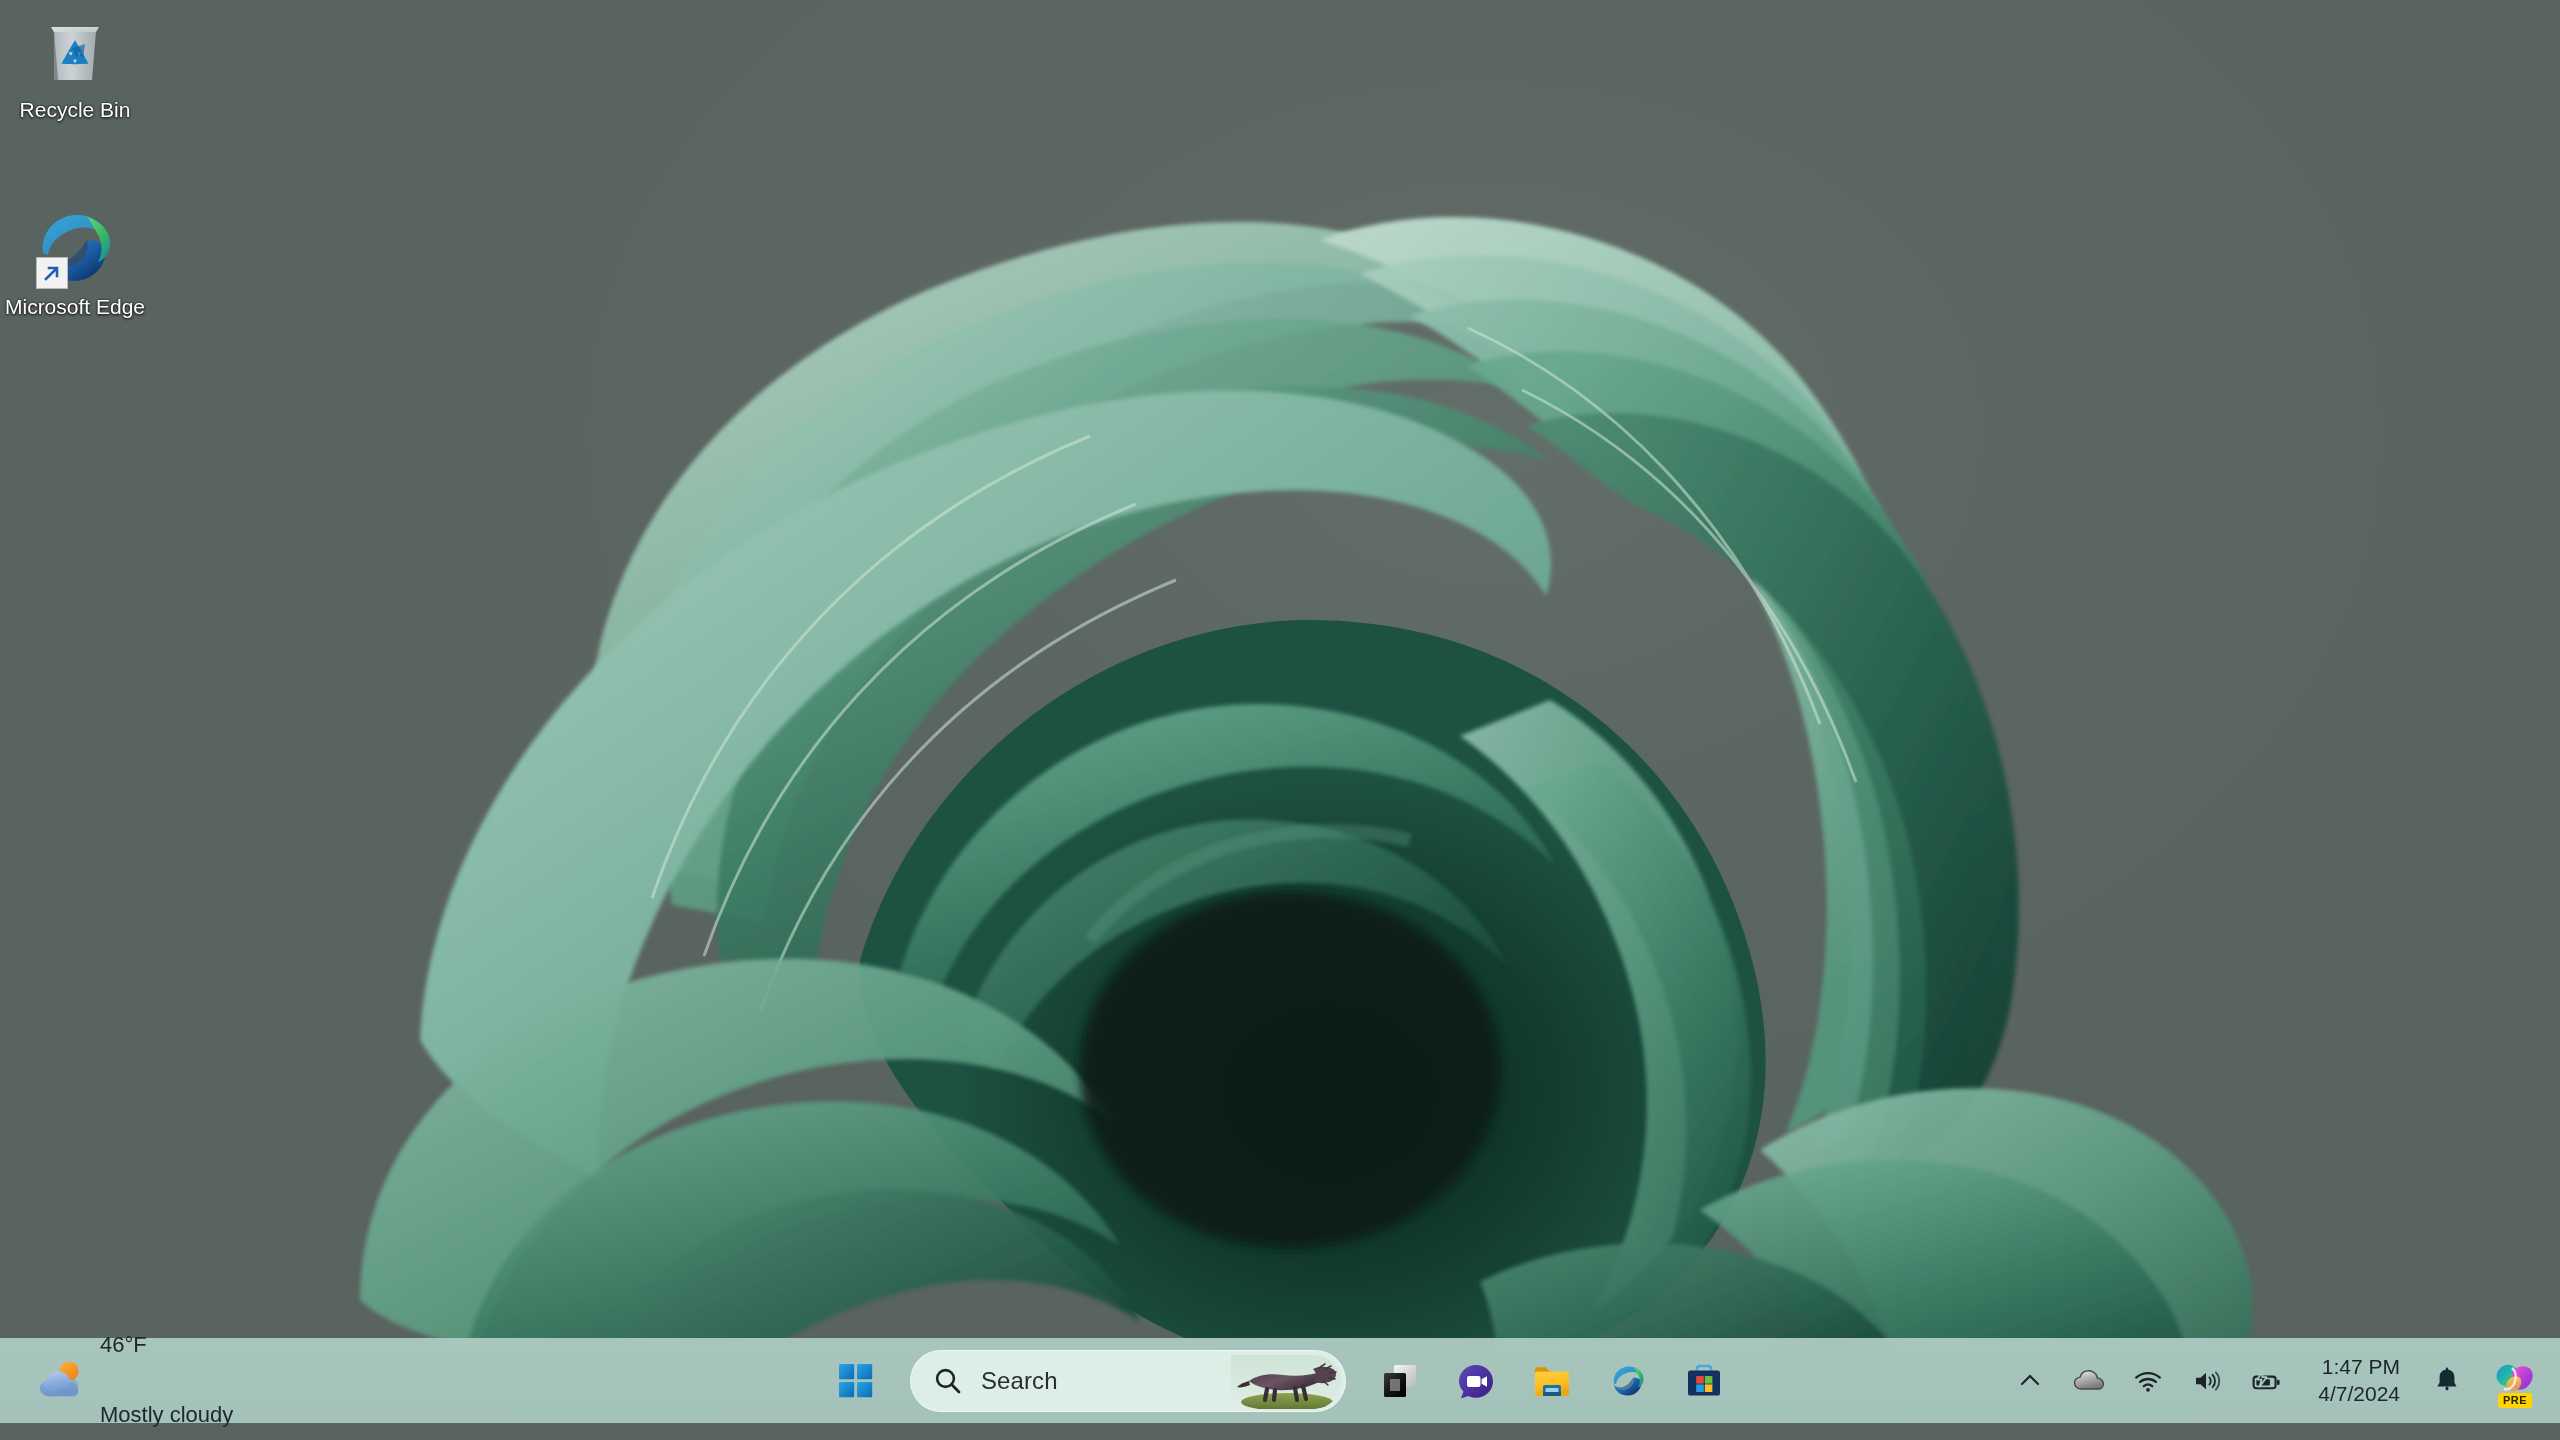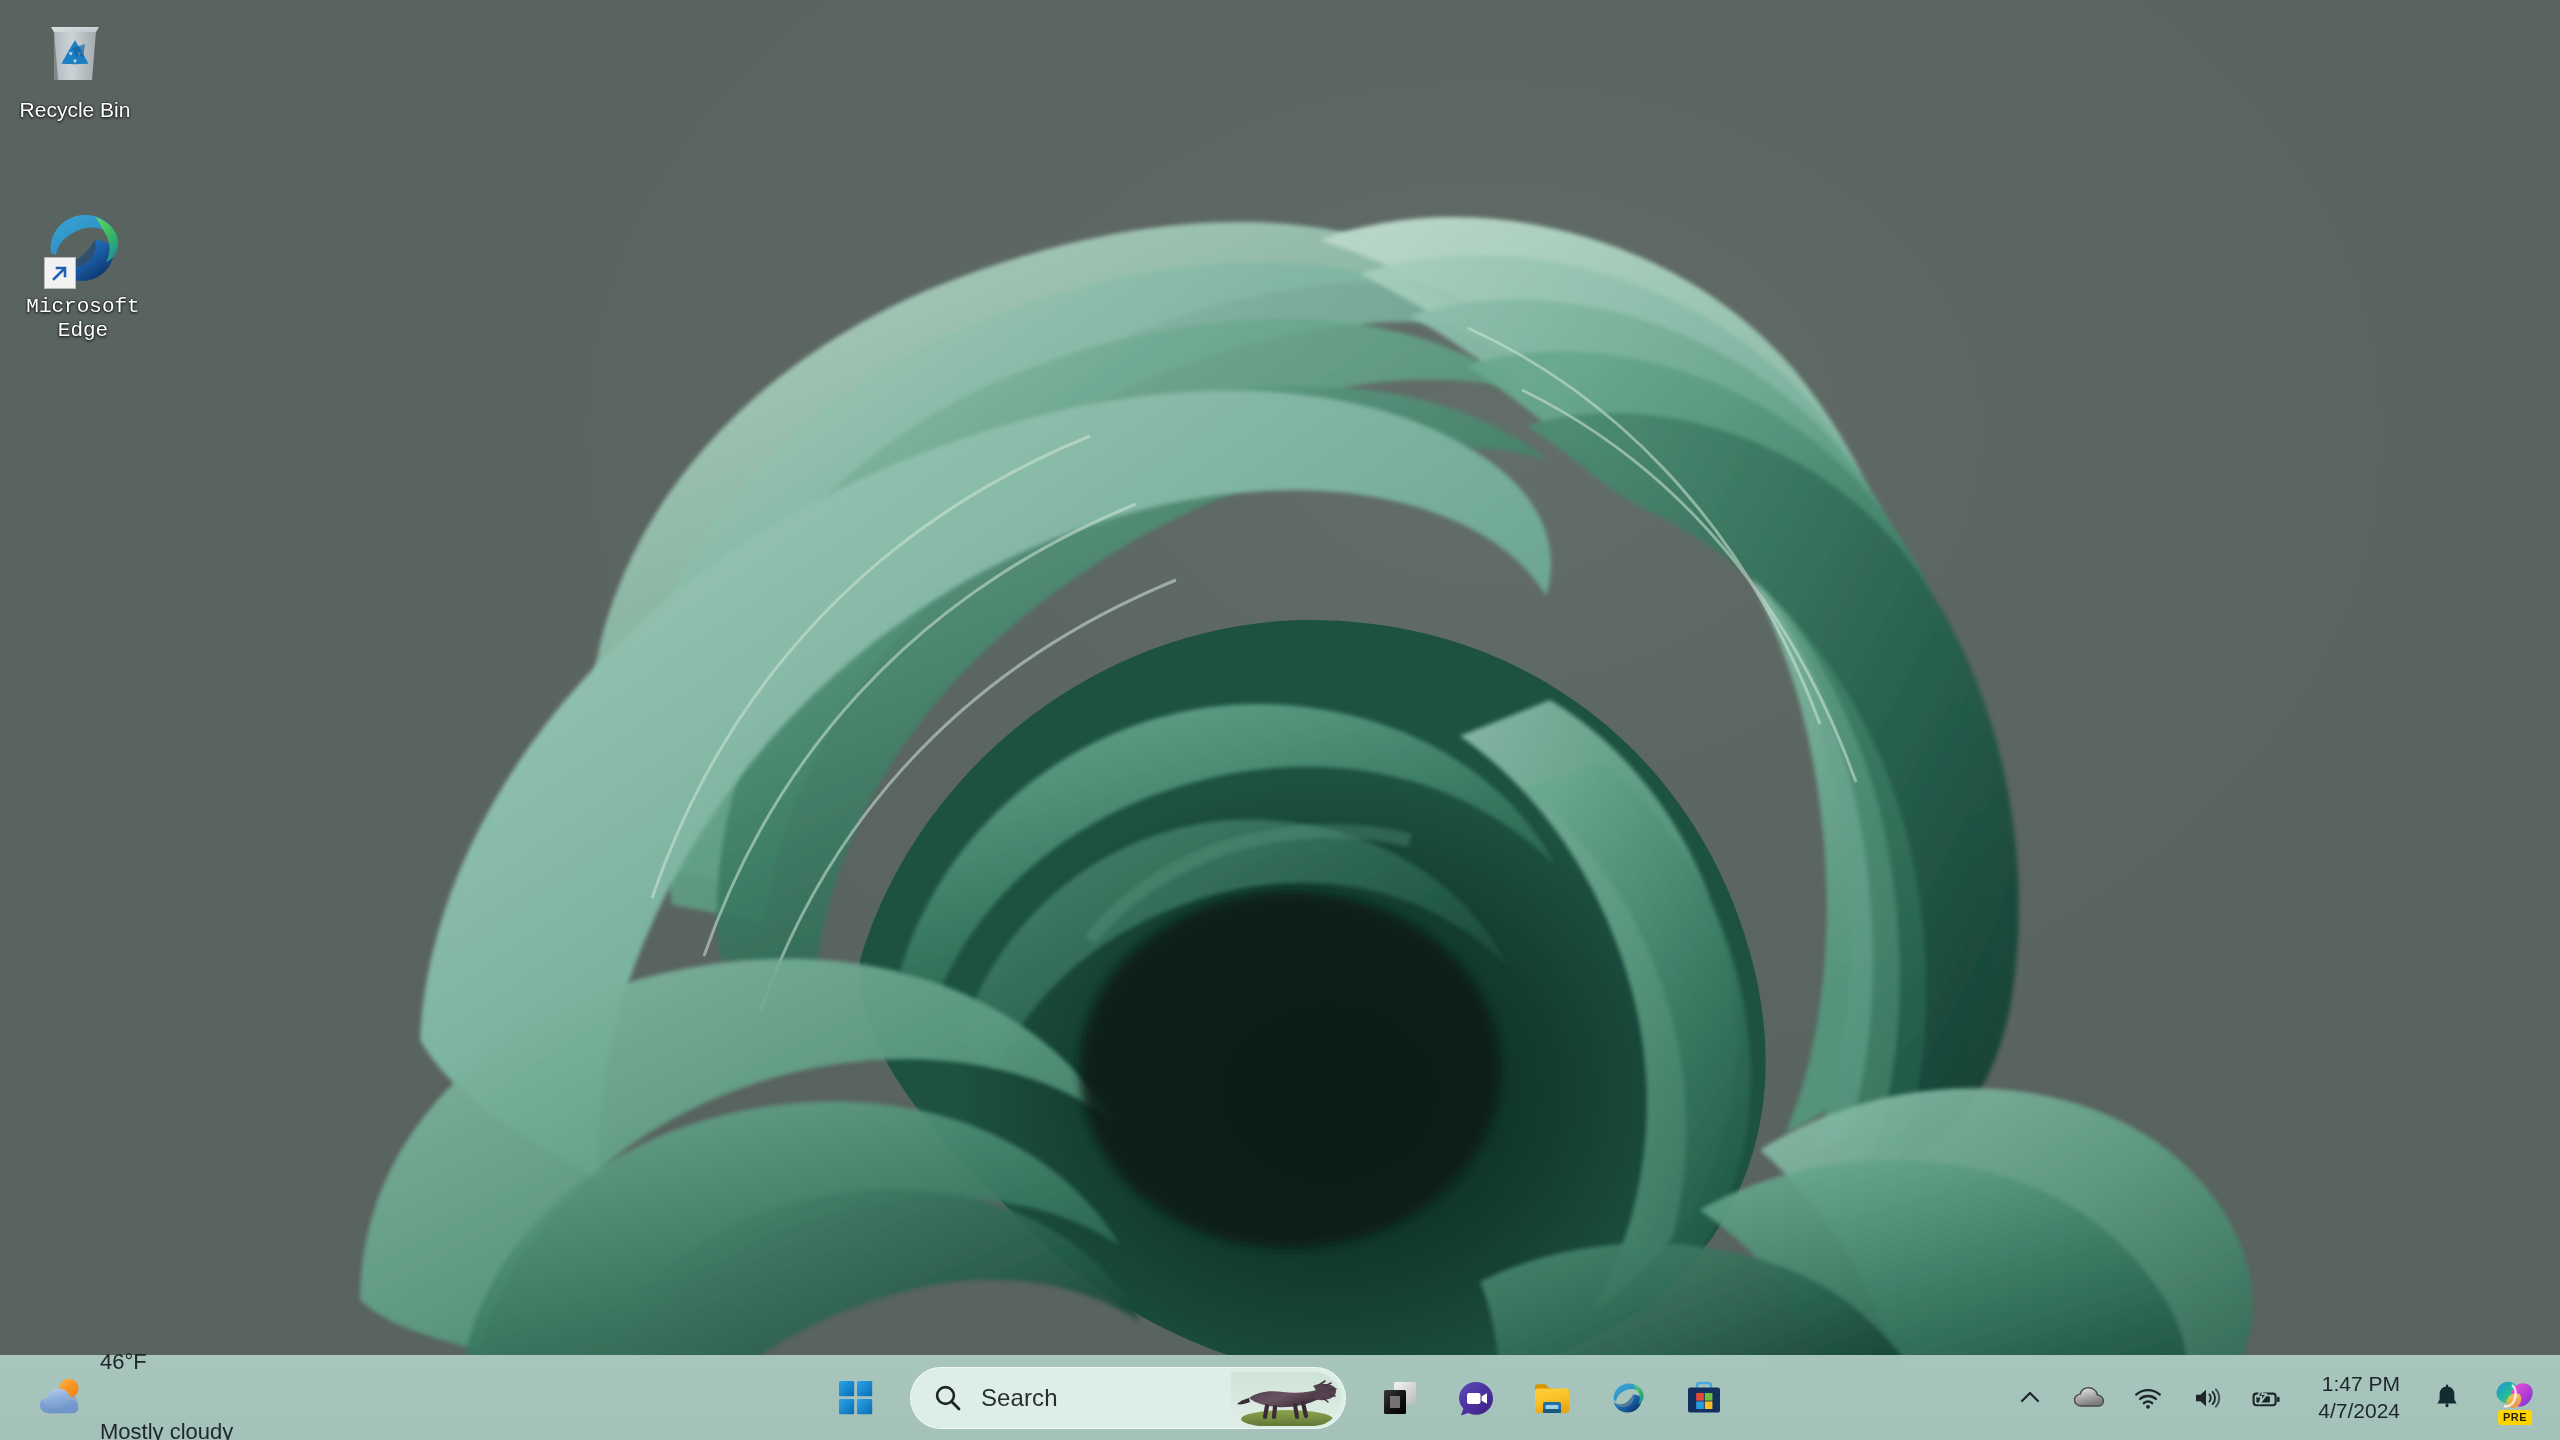--- a/index.html
+++ b/index.html
@@ -46,35 +46,35 @@
     margin-top:4px;
     font-size:21px;
     line-height:1.16;
     color:#ffffff;
     text-align:center;
     text-shadow:0 1px 3px rgba(0,0,0,.85), 0 0 2px rgba(0,0,0,.7);
     max-width:148px;
     word-wrap:break-word;
   }
   #icon-recycle { left:0px; top:8px; }
-  #icon-edge    { left:8px; top:205px;font-family:Liberation Mono, monospace; }
+  #icon-edge    { left:0px; top:205px; }
 
   .shortcut-badge {
     position:absolute;
     left:4px; bottom:2px;
     width:32px; height:32px;
     background:#f2f2f2;
     border:1px solid #b9b9b9;
     display:flex; align-items:center; justify-content:center;
   }
 
   
   #taskbar {
     position:absolute;
-    left:0; bottom:0;
+    left:0; bottom:17px;
     width:2560px; height:85px;
     background:linear-gradient(180deg, rgba(171,201,192,.97) 0%, rgba(166,197,188,.97) 100%);
     backdrop-filter:blur(26px);
     display:flex; align-items:center;
     z-index:50;
     padding-left:34px;
   }
 
   
   #weather {

